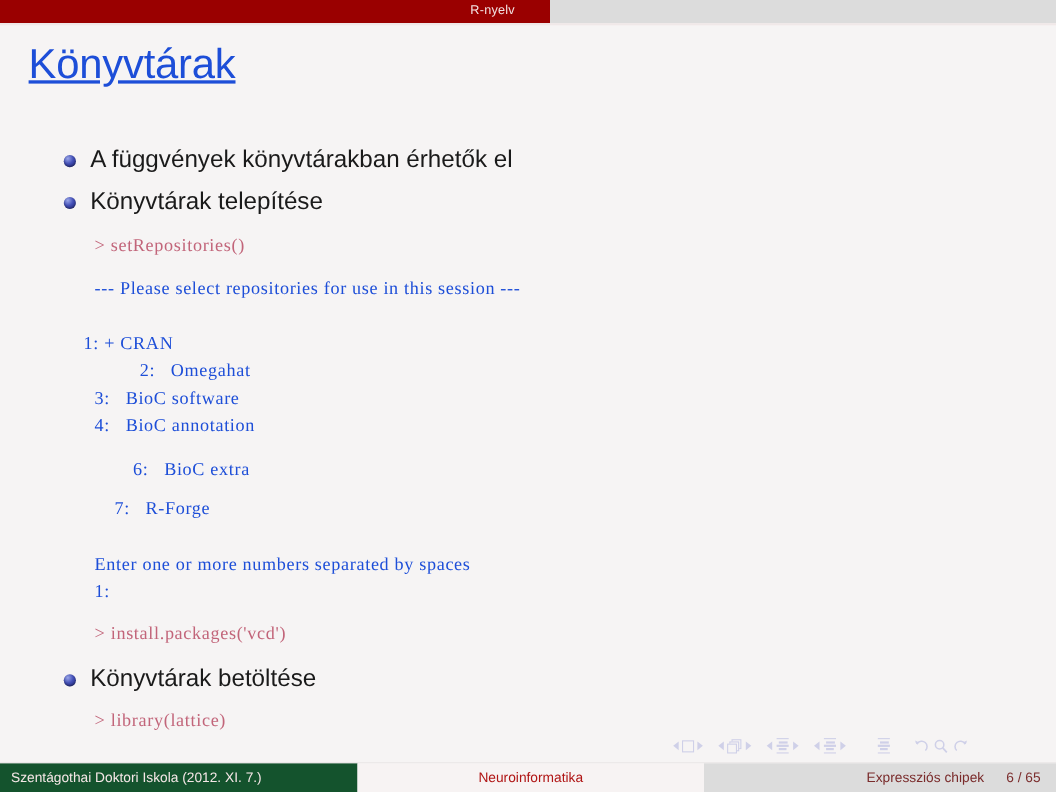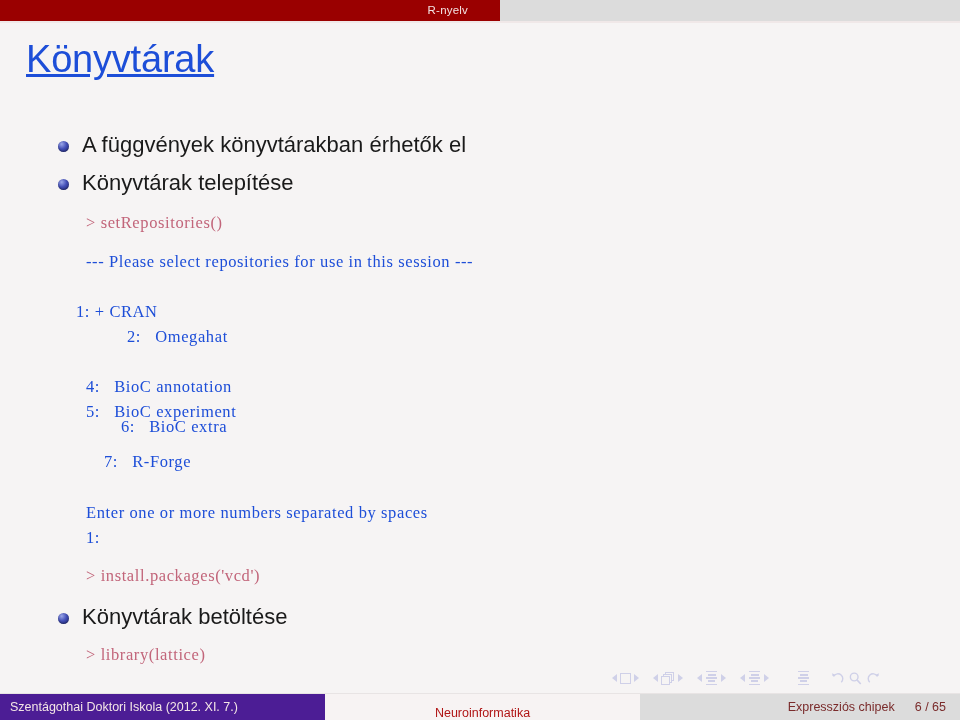--- a/index.html
+++ b/index.html
@@ -186,34 +186,34 @@
     position: absolute;
     left: 0; bottom: 0;
     width: 960px;
     height: 26px;
     display: flex;
     align-items: stretch;
     font-size: 12.5px;
   }
   .foot-left {
     width: 325px;
-    background: #4c1d95;
+    background: #14532d;
     color: #f4e6e6;
     display: flex;
     align-items: center;
     padding-left: 10px;
     box-sizing: border-box;
     white-space: nowrap;
   }
   .foot-mid {
     width: 315px;
     background: #f7f3f3;
     color: #b01515;
     display: flex;
-    align-items: flex-end;
+    align-items: center;
     justify-content: center;
     white-space: nowrap;
   }
   .foot-right {
     flex: 1;
     background: #dcdcdc;
     color: #7a2b2b;
     display: flex;
     align-items: center;
     justify-content: flex-end;
@@ -256,22 +256,22 @@
     <span class="bullet-dot"></span>
     <span class="bullet-text">Könyvtárak telepítése</span>
   </div>
 
   <div class="code-line code-cmd" style="left:86px; top:103px;">&gt; setRepositories()</div>
 
   <div class="code-line code-out" style="left:86px; top:142px;">--- Please select repositories for use in this session ---</div>
 
   <div class="code-line code-out" style="left:76px; top:192px;">1: + CRAN</div>
   <div class="code-line code-out" style="left:86px; top:217px;margin-left:41px;">2:   Omegahat</div>
+  <div class="code-line code-out" style="left:86px; top:242px;">3:   BioC software</div>
   <div class="code-line code-out" style="left:86px; top:267px;">4:   BioC annotation</div>
-  <div class="code-line code-out" style="left:86px; top:292px;">5:   BioC experiment</div>
   <div class="code-line code-out" style="left:86px; top:307px;margin-left:35px;">6:   BioC extra</div>
   <div class="code-line code-out" style="left:104px; top:342px;">7:   R-Forge</div>
 
   <div class="code-line code-out" style="left:86px; top:393px;">Enter one or more numbers separated by spaces</div>
   <div class="code-line code-out" style="left:86px; top:418px;">1:</div>
 
   <div class="code-line code-cmd" style="left:86px; top:456px;">&gt; install.packages('vcd')</div>
 
   <div class="bullet-row" style="left:58px; top:492px;">
     <span class="bullet-dot"></span>

